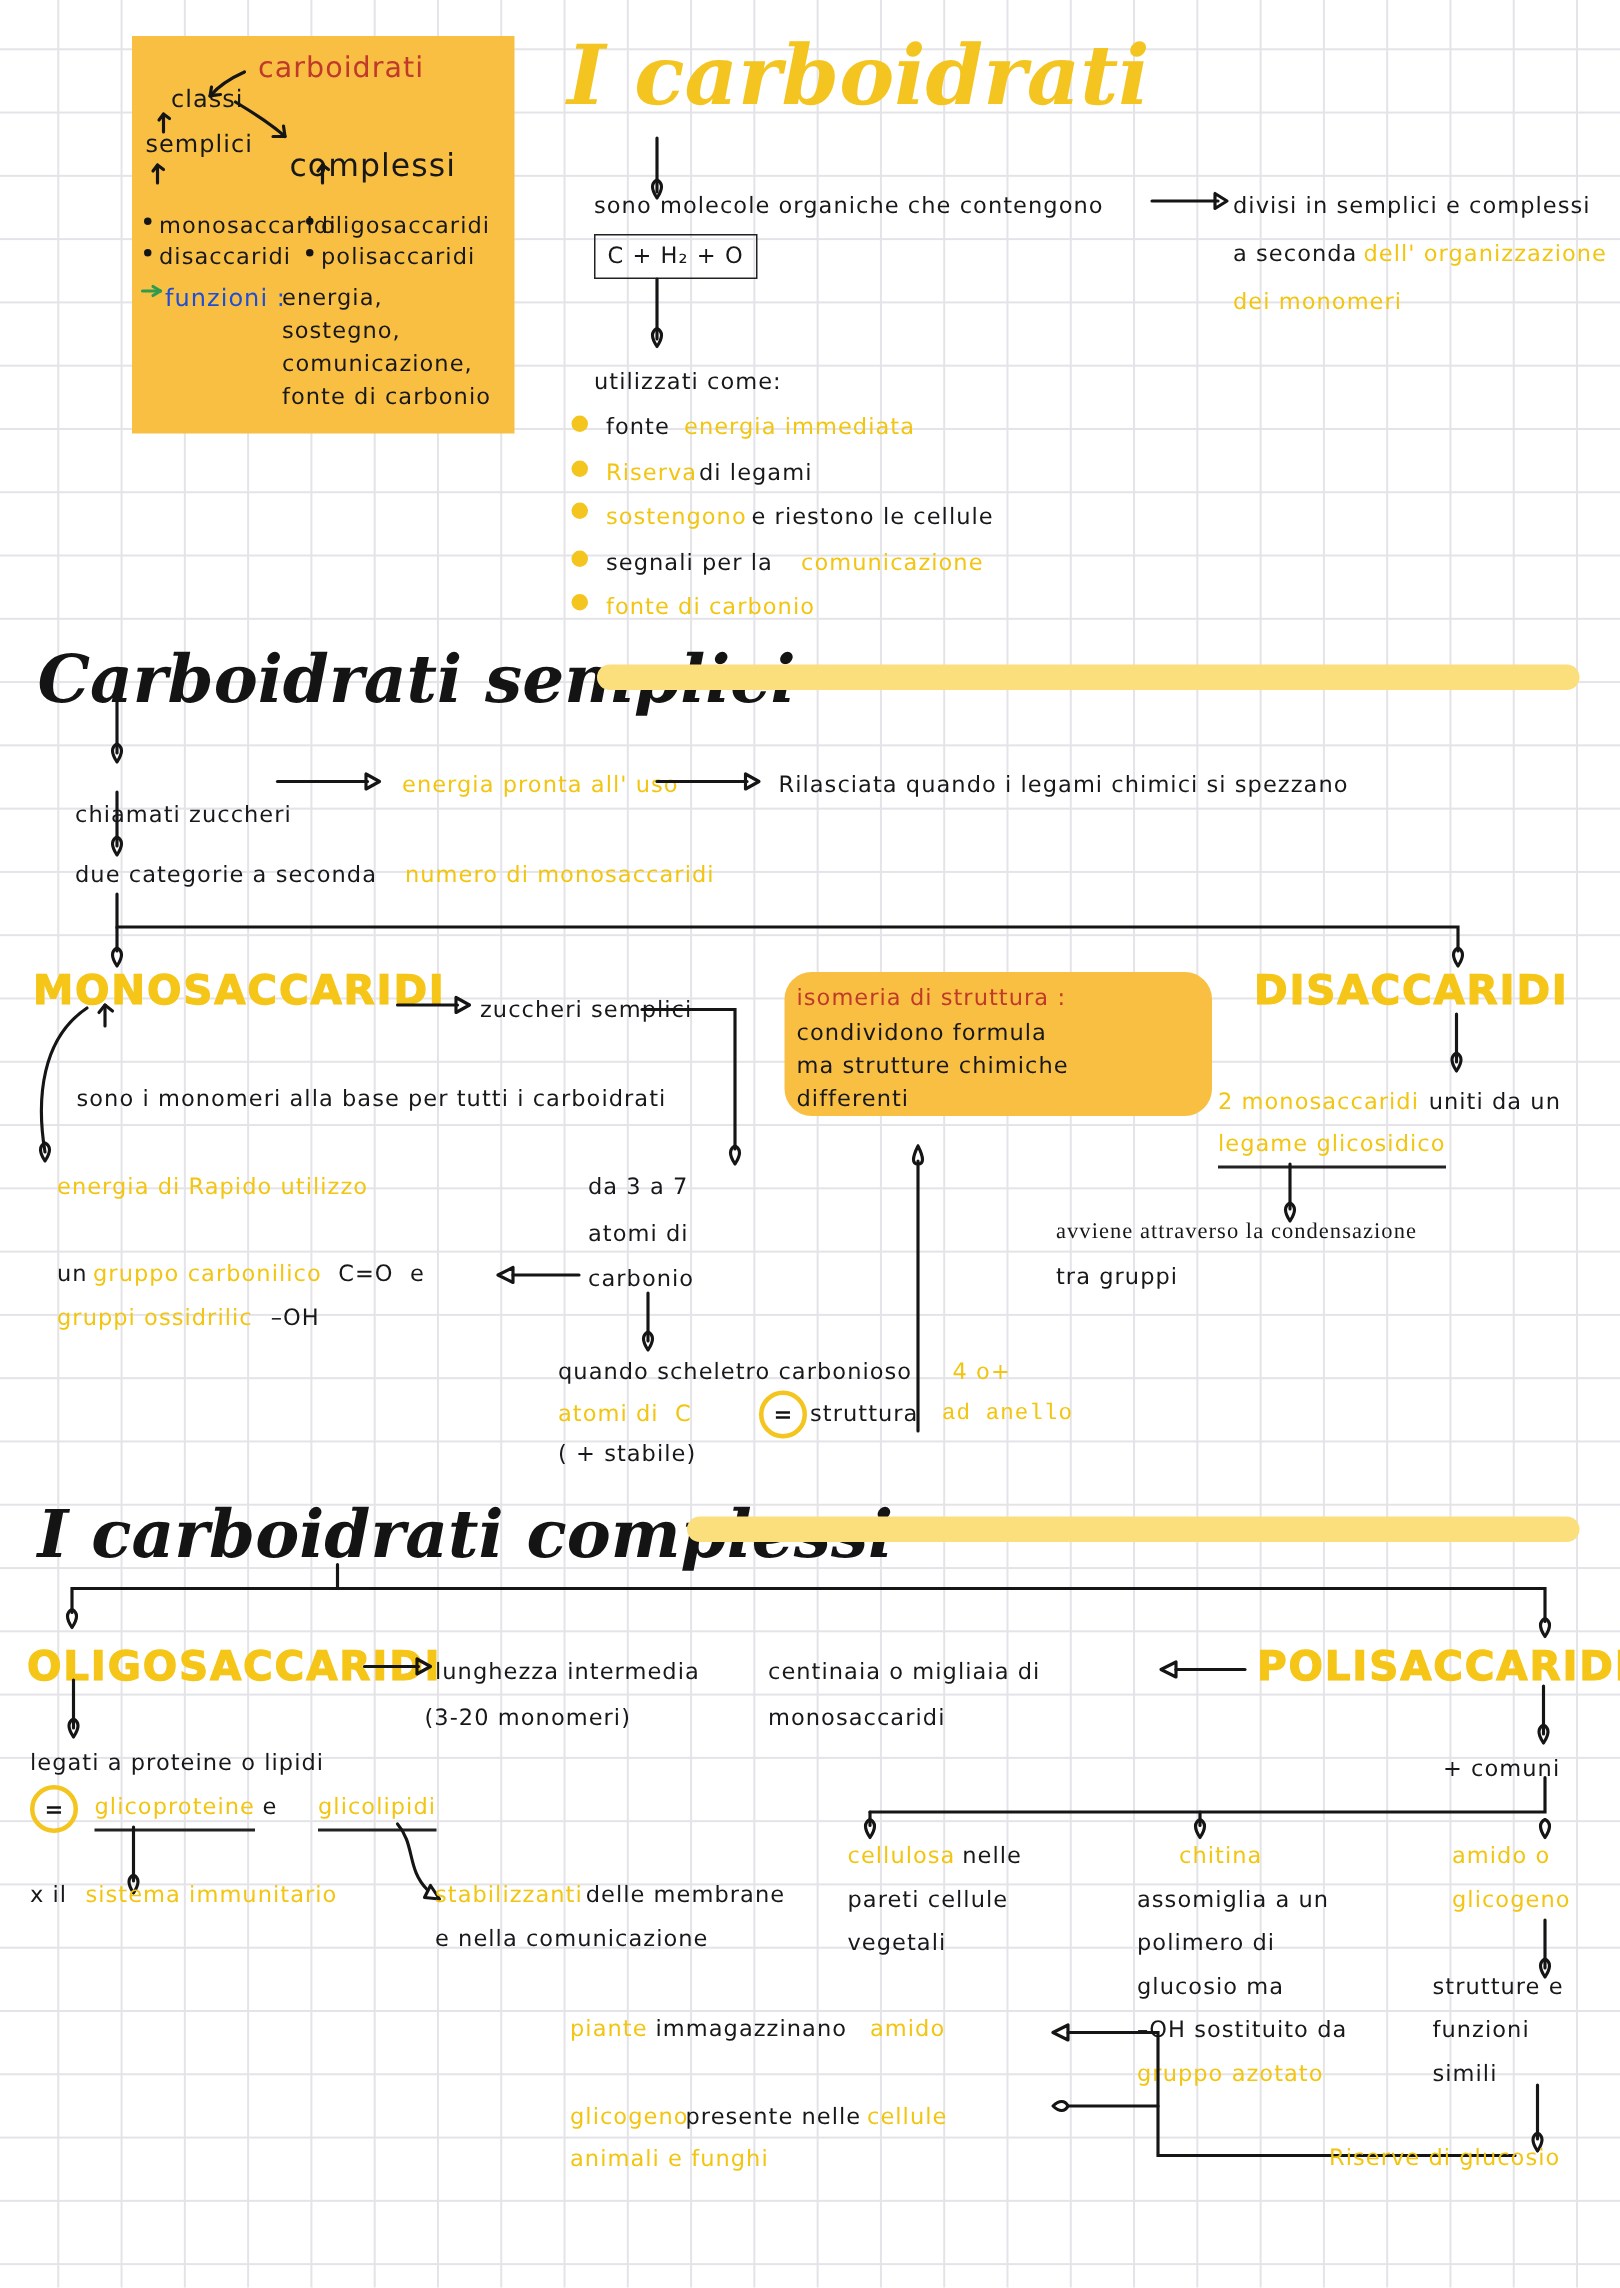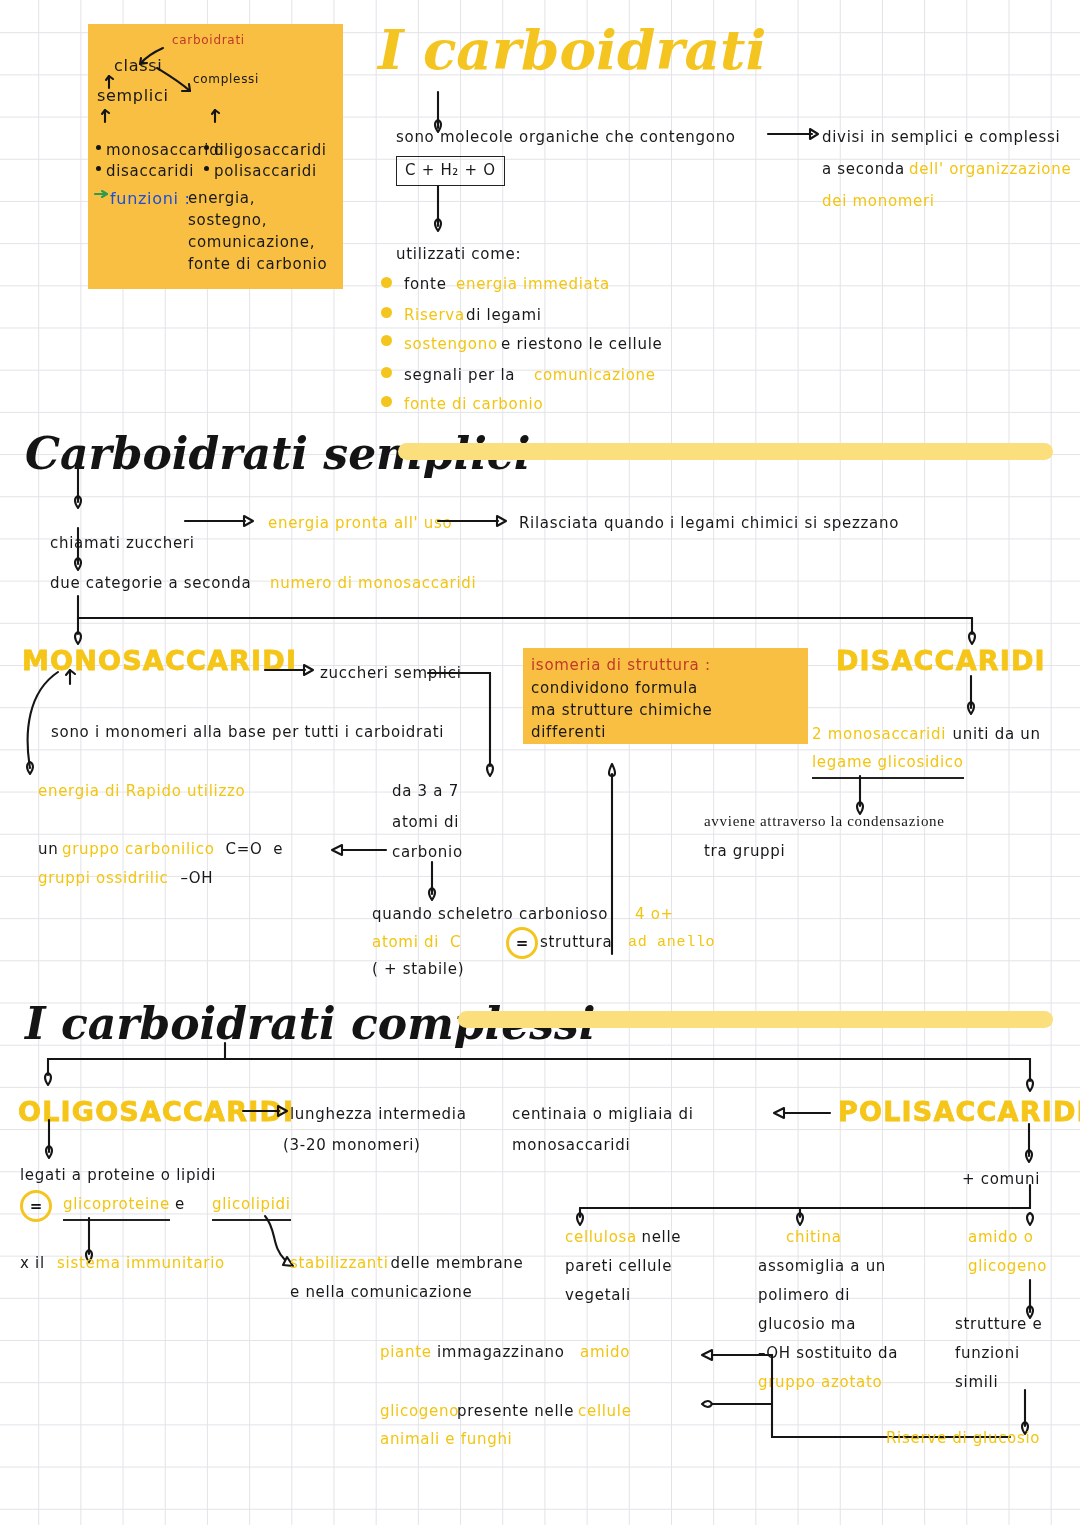--- a/index.html
+++ b/index.html
@@ -50,21 +50,21 @@
   }
   
   .hlbar{background:#fcdf7d;border-radius:9px;height:17px;}
   
   .note{
     background:#f8bf43;
     box-shadow:0 0 0 0 rgba(0,0,0,0);
   }
   .note .hw{font-size:15px;line-height:1.5;}
   
-  .callout{background:#f8bf43;}
+  .callout{background:#f8bf43;border-radius:18px;}
   
   .formulabox{border:1.6px solid #222;padding:2px 8px;display:inline-block;}
   
   .bdot{width:11px;height:11px;border-radius:50%;background:#f4c51f;}
   
   .eqc{
     width:26px;height:26px;border-radius:50%;
     border:3.5px solid #f4c51f;
     display:flex;align-items:center;justify-content:center;
     font-family:"DejaVu Sans", sans-serif;font-size:15px;font-weight:700;color:#111;
@@ -72,24 +72,24 @@
   
   .uline{border-bottom:2px solid #222;}
   svg{position:absolute;overflow:visible;pointer-events:none;}
   .ln{stroke:#151515;stroke-width:2.1;fill:none;stroke-linecap:round;}
   .ar{fill:none;stroke:#151515;stroke-width:2.1;stroke-linejoin:round;stroke-linecap:round;}
 </style>
 </head>
 <body>
 
 <div class="abs note" style="left:88px;top:24px;width:255px;height:265px;">
-  <div class="abs hw r" style="left:84px;top:7px;font-size:12px;">carboidrati</div>
+  <div class="abs hw r" style="left:84px;top:7px;font-size:19px;">carboidrati</div>
   <div class="abs hw" style="left:26px;top:30px;font-size:16px;">classi</div>
   <div class="abs hw" style="left:9px;top:60px;font-size:16px;">semplici</div>
-  <div class="abs hw" style="left:105px;top:46px;font-size:12px;">complessi</div>
+  <div class="abs hw" style="left:105px;top:71px;font-size:21px;">complessi</div>
 
   <div class="abs hw" style="left:18px;top:115px;">monosaccaridi</div>
   <div class="abs hw" style="left:18px;top:136px;">disaccaridi</div>
   <div class="abs hw" style="left:126px;top:115px;">oligosaccaridi</div>
   <div class="abs hw" style="left:126px;top:136px;">polisaccaridi</div>
   <div class="abs" style="left:8px;top:121px;width:5px;height:5px;border-radius:50%;background:#151515;"></div>
   <div class="abs" style="left:8px;top:142px;width:5px;height:5px;border-radius:50%;background:#151515;"></div>
   <div class="abs" style="left:116px;top:121px;width:5px;height:5px;border-radius:50%;background:#151515;"></div>
   <div class="abs" style="left:116px;top:142px;width:5px;height:5px;border-radius:50%;background:#151515;"></div>
 

